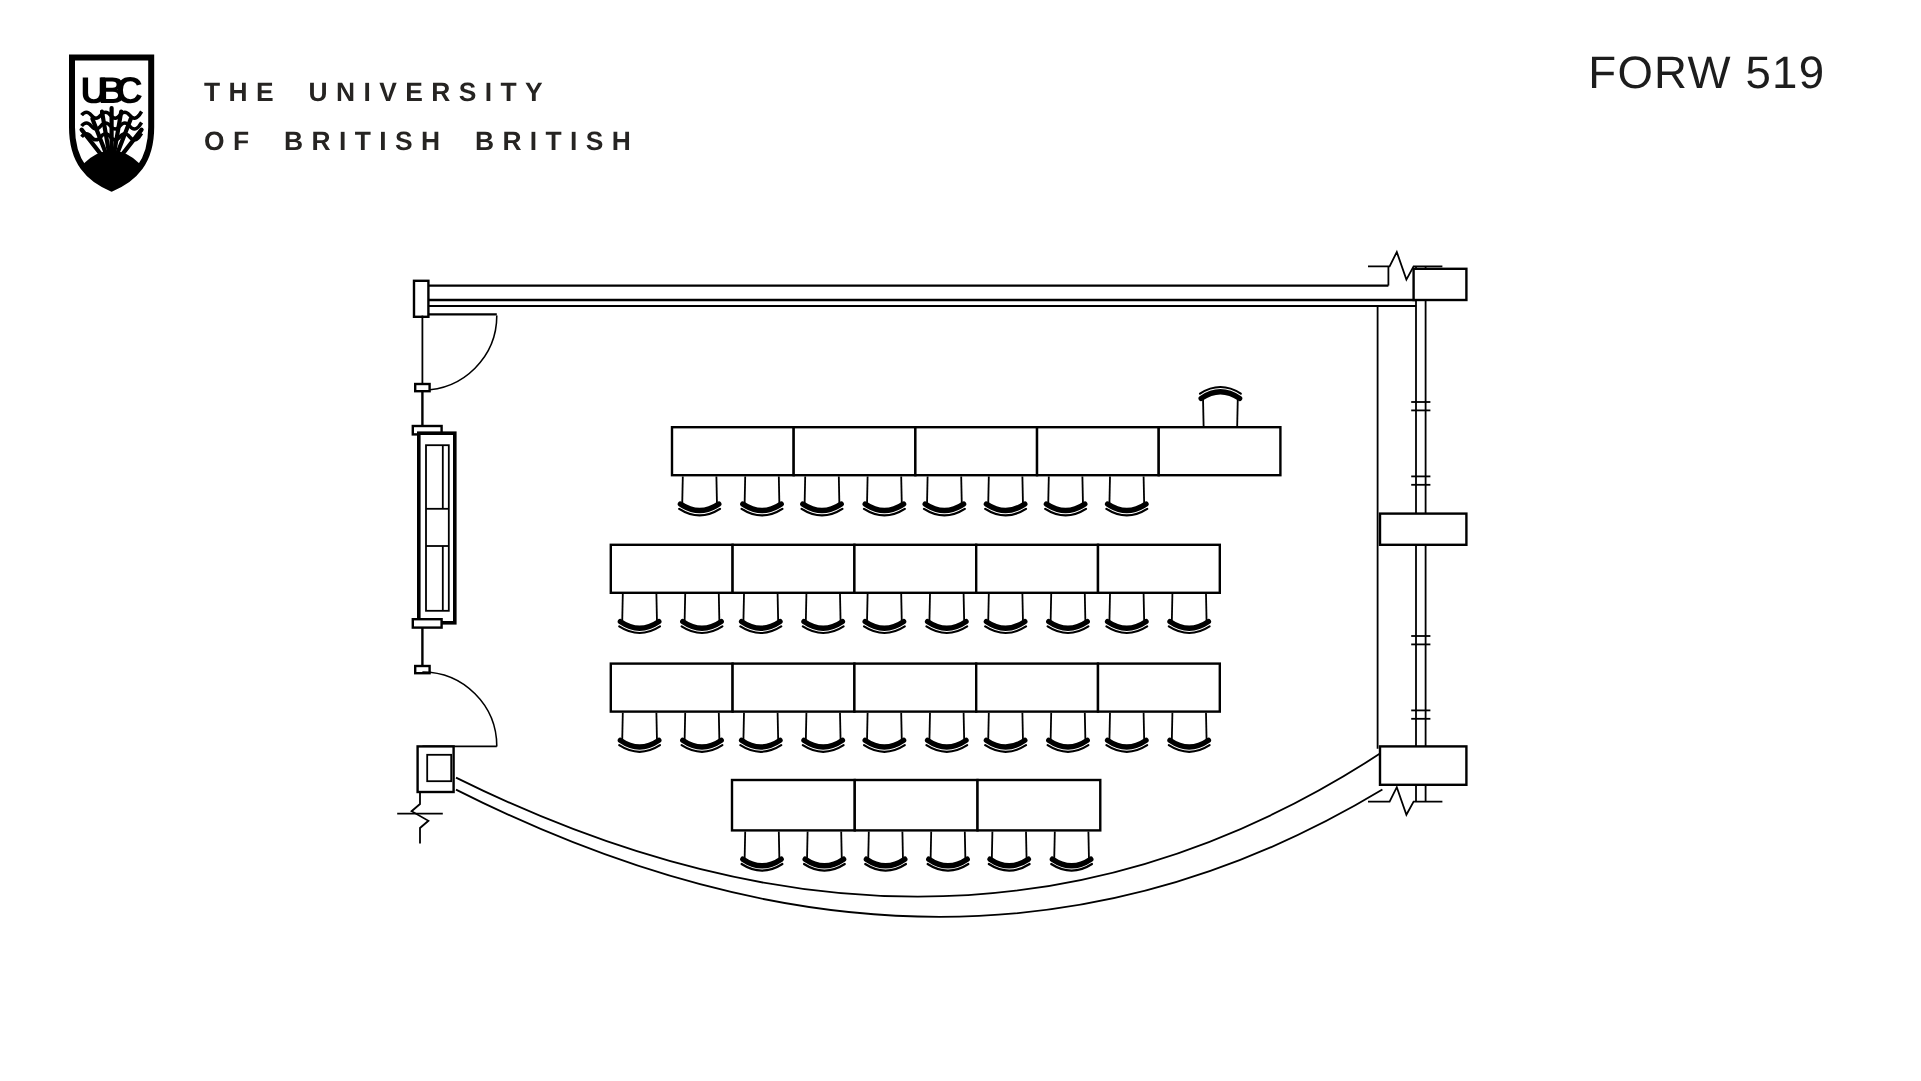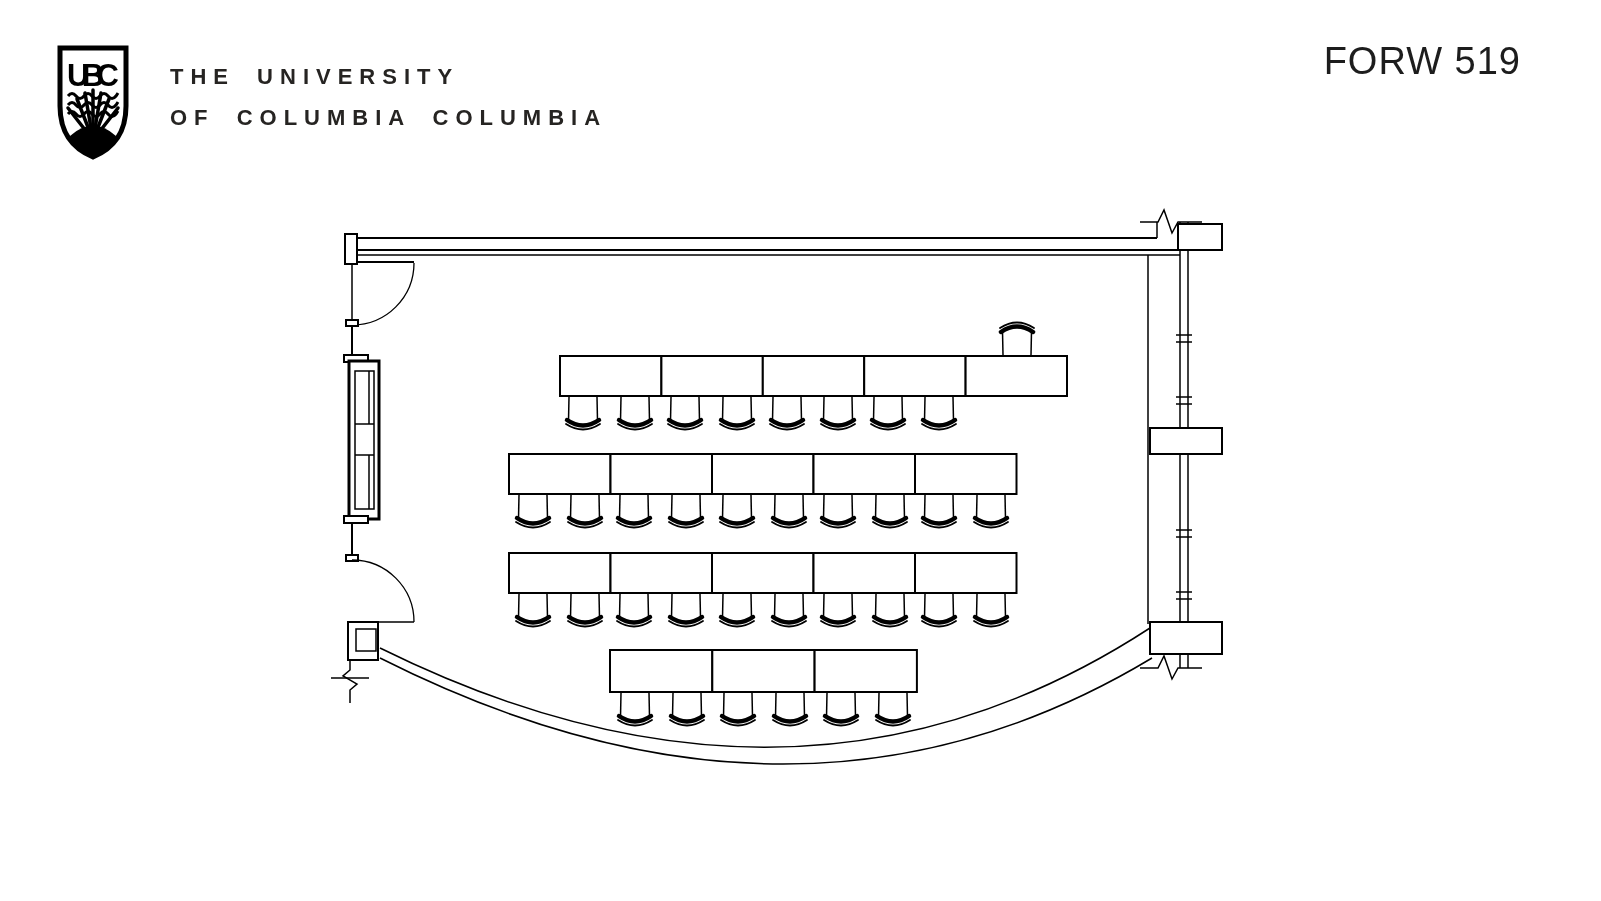--- a/index.html
+++ b/index.html
@@ -38,21 +38,21 @@
         <line x1="38" y1="96" x2="46" y2="49"></line>
         <line x1="38" y1="96" x2="54" y2="55"></line>
         <line x1="38" y1="96" x2="63" y2="64"></line>
       </g>
       <path d="M15,92 Q38,71 61,92 Q61,106 38,111 Q15,106 15,92 Z" fill="#000"></path>
     </svg>
   </div>
 
   <div class="wordmark">
     <div>THE UNIVERSITY</div>
-    <div>OF COLUMBIA COLUMBIA</div>
+    <div>OF BRITISH BRITISH</div>
   </div>
 
   <div class="room-code">FORW 519</div>
 
   <svg class="plan" viewBox="0 0 1601 901">
     <defs>
       <g id="chair">
         <path d="M3,1 L2.5,25" class="w15"></path>
         <path d="M31,1 L31.5,25" class="w15"></path>
         <path d="M1,24 Q17,35 33,24" stroke="#000" stroke-width="4.5" fill="none" stroke-linecap="round"></path>

